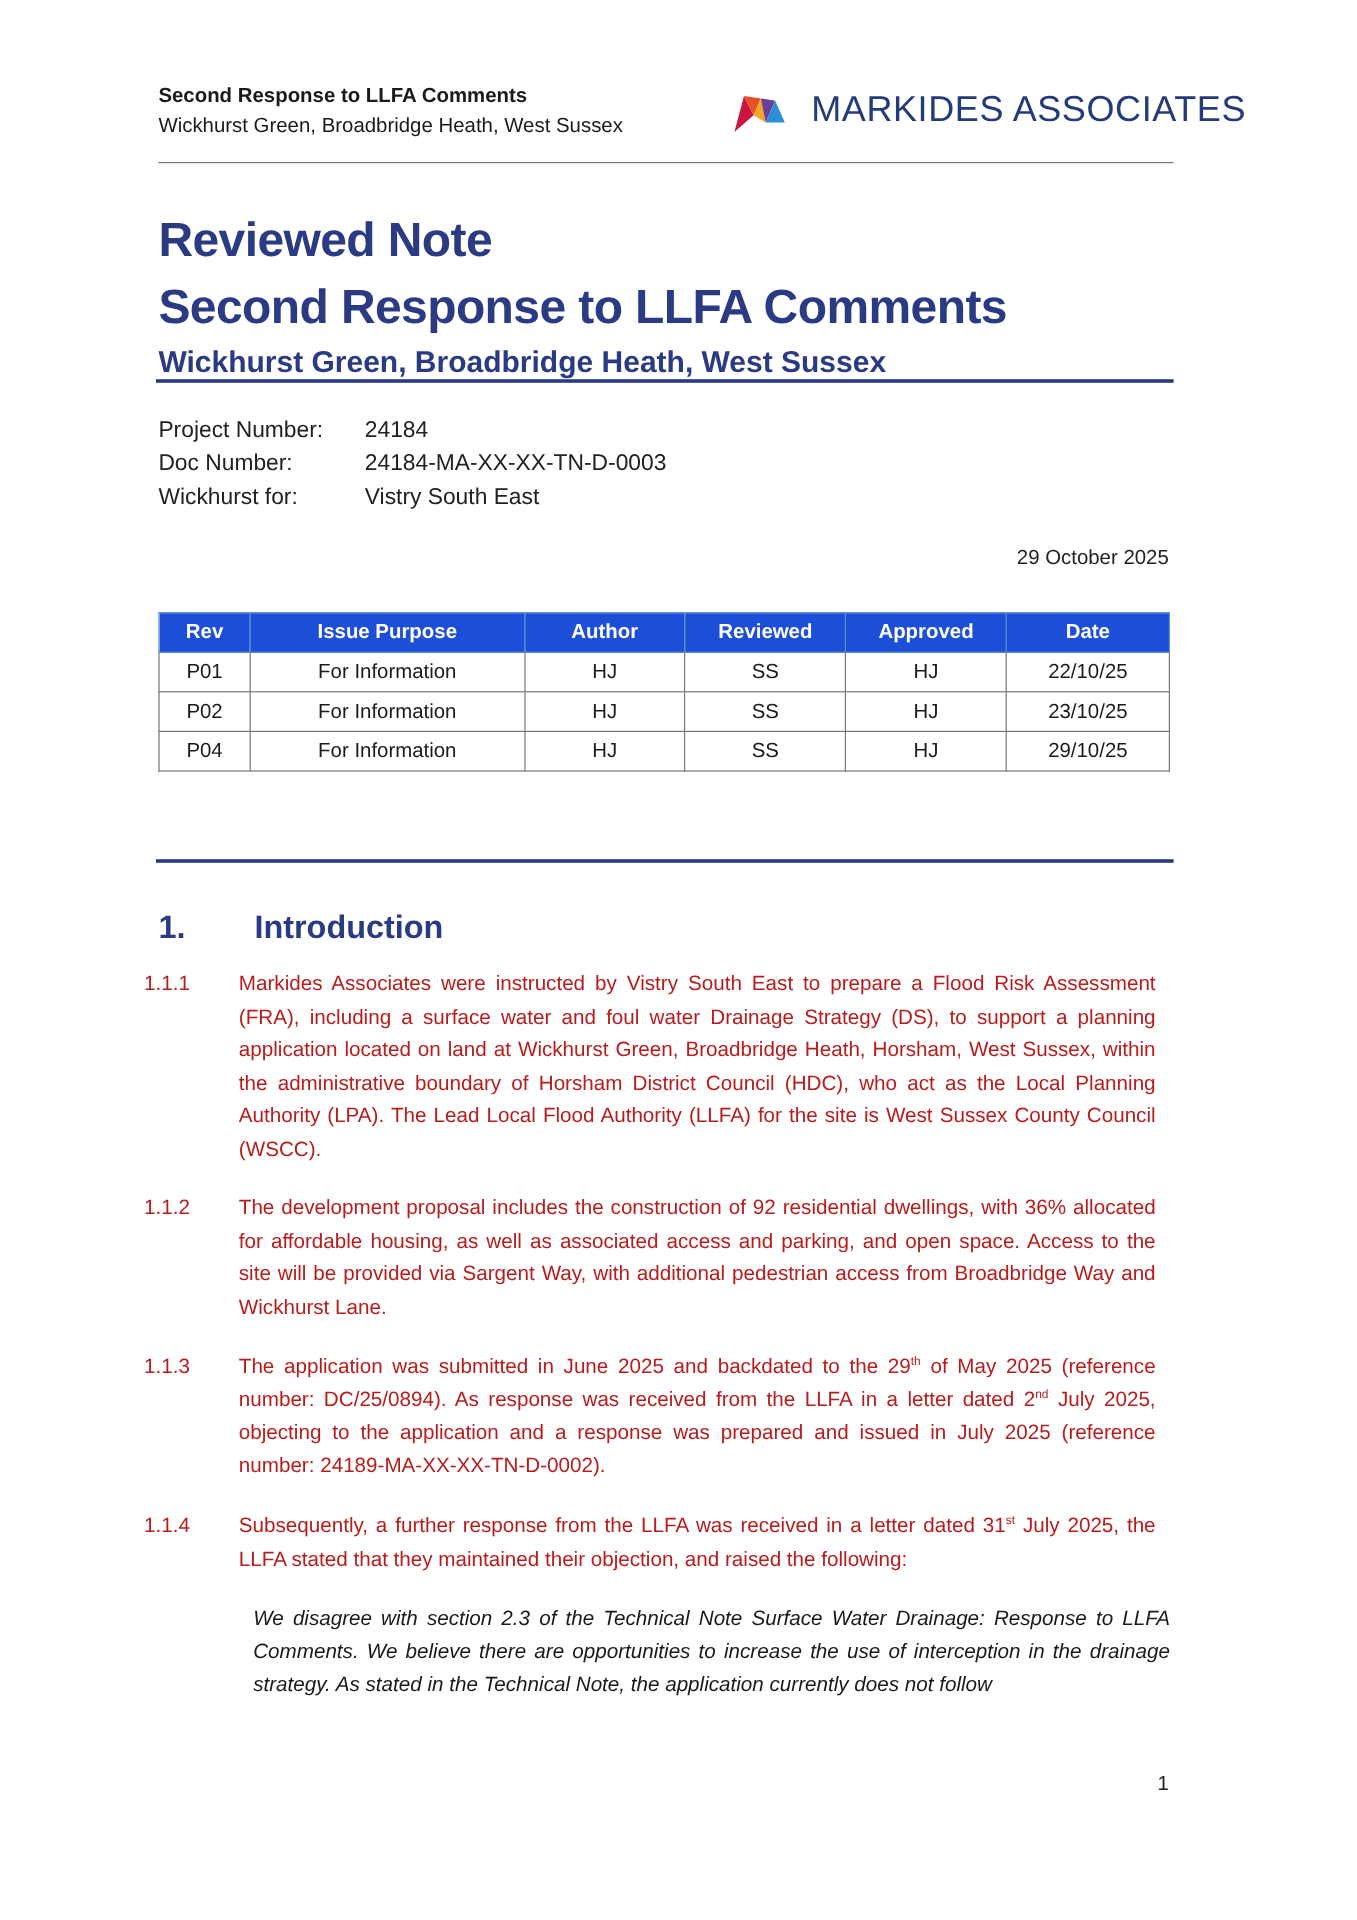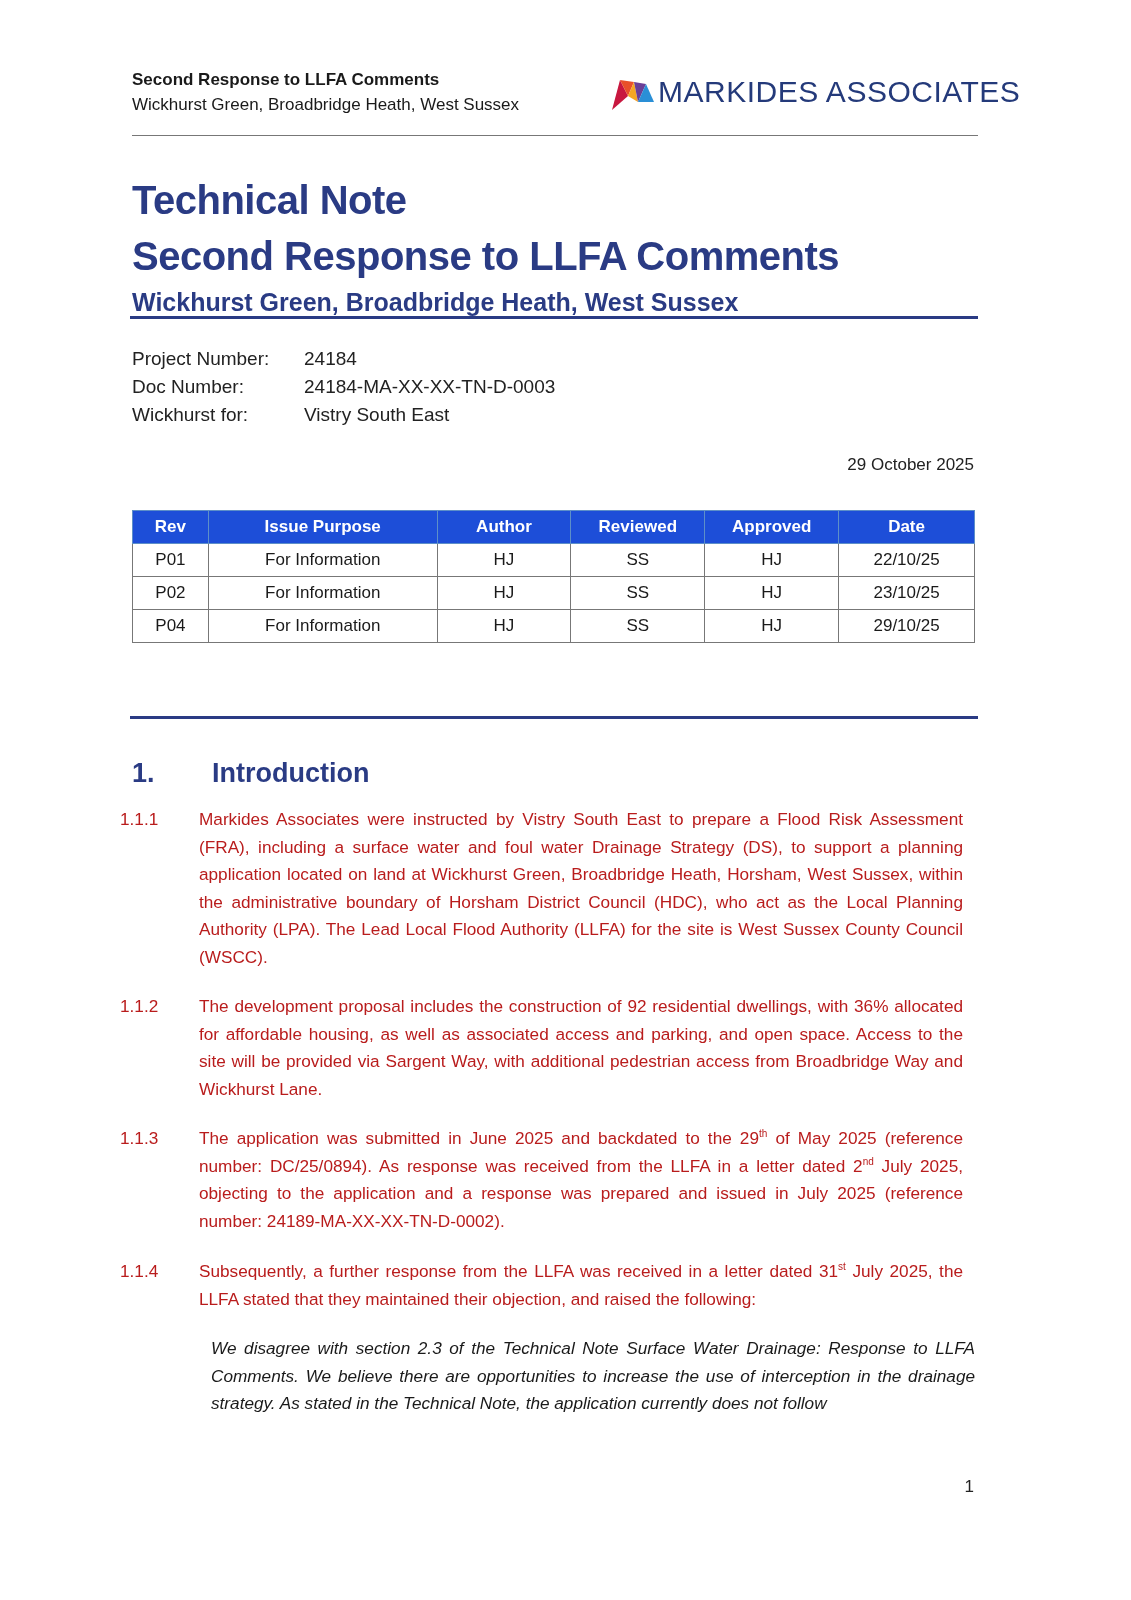--- a/index.html
+++ b/index.html
@@ -3,21 +3,21 @@
   <meta charset="utf-8">
   <style>
     html, body { margin: 0; padding: 0; background: #ffffff; }
     body {
       width: 1131px; height: 1600px; position: relative; overflow: hidden;
       font-family: "Liberation Sans", sans-serif; color: #1a1a1a;
     }
     .header-left { position: absolute; left: 132px; top: 68px; }
     .header-title { font-size: 17px; font-weight: bold; color: #1a1a1a; line-height: 24px; }
     .header-sub { font-size: 17px; color: #1a1a1a; line-height: 26px; }
-    .logo { position: absolute; left: 610px; top: 72px; display: flex; align-items: center; }
+    .logo { position: absolute; left: 610px; top: 72px; display: flex; align-items: center; gap: 18px; }
     .logo-mark { width: 46px; height: 40px; }
     .logo-text { font-size: 30px; color: #243a7a; letter-spacing: 0.5px; margin-left: 2px; line-height: 40px; }
     .rule-top { position: absolute; left: 132px; top: 135px; width: 846px; height: 0; border-top: 1.5px solid #777; }
 
     .title-block { position: absolute; left: 132px; top: 172px; }
     .title-1, .title-2 { font-size: 40px; font-weight: bold; color: #2a3b84; line-height: 56px; letter-spacing: -0.5px; }
     .title-3 { font-size: 25px; font-weight: bold; color: #2a3b84; line-height: 36px; margin-top: 0; }
     .rule-title { position: absolute; left: 130px; top: 316px; width: 848px; height: 3px; background: #2a3b84; }
 
     .meta { position: absolute; left: 132px; top: 345px; font-size: 19px; color: #222; }
@@ -63,21 +63,21 @@
     <polygon points="10,8 18,24 24,10" fill="#e8502a"></polygon>
     <polygon points="18,24 24,10 28,30" fill="#f5a623"></polygon>
     <polygon points="24,10 28,30 36,12" fill="#6a3f97"></polygon>
     <polygon points="36,12 44,30 28,30" fill="#2a8fd6"></polygon>
   </svg>
   <span class="logo-text">MARKIDES ASSOCIATES</span>
 </div>
 <div class="rule-top"></div>
 
 <div class="title-block">
-  <div class="title-1">Technical Note</div>
+  <div class="title-1">Reviewed Note</div>
   <div class="title-2">Second Response to LLFA Comments</div>
   <div class="title-3">Wickhurst Green, Broadbridge Heath, West Sussex</div>
 </div>
 <div class="rule-title"></div>
 
 <div class="meta">
   <div class="meta-row">
     <span class="meta-label">Project Number:</span>
     <span>24184</span>
   </div>

